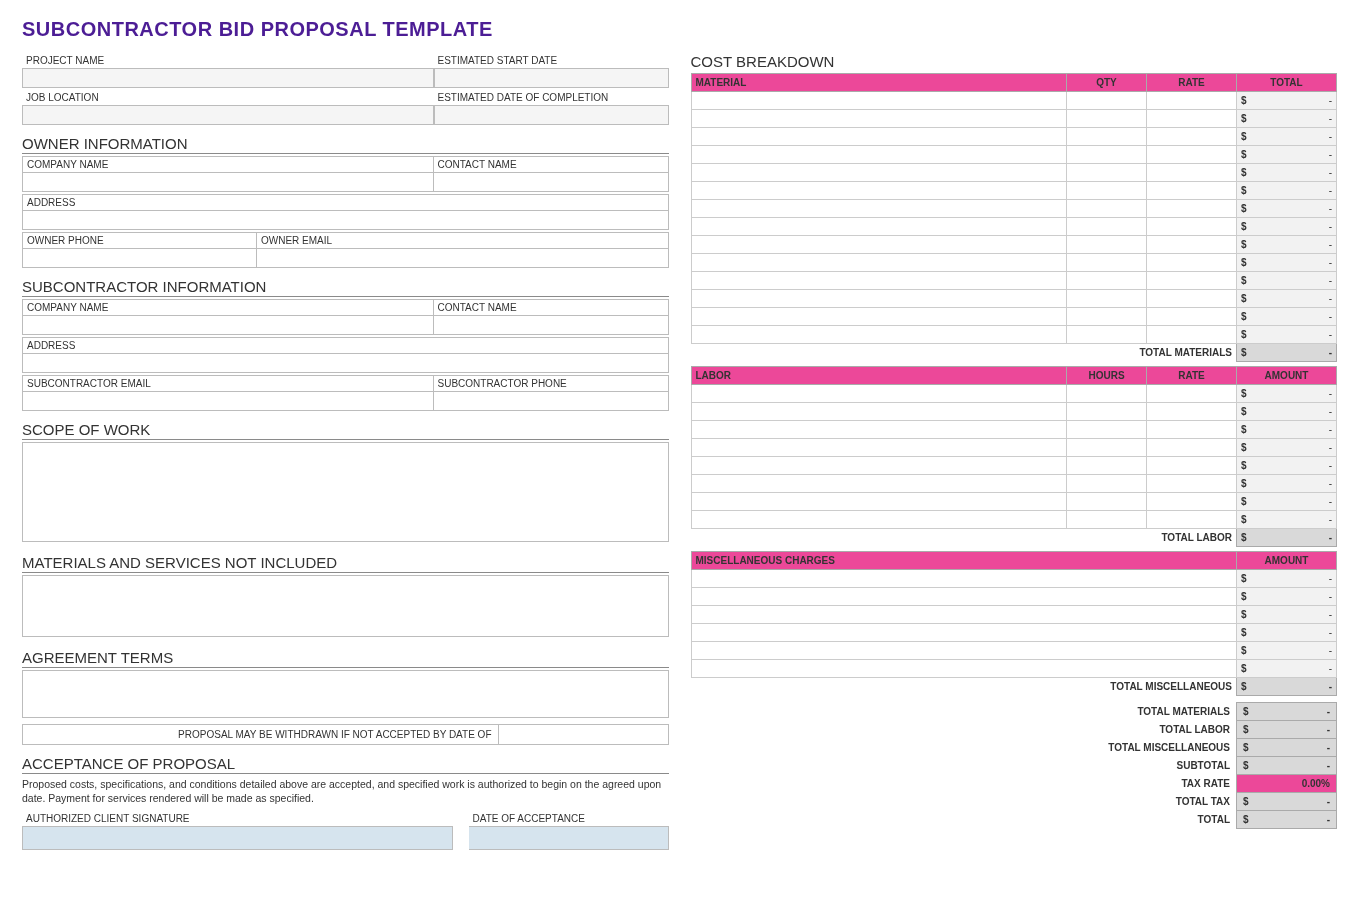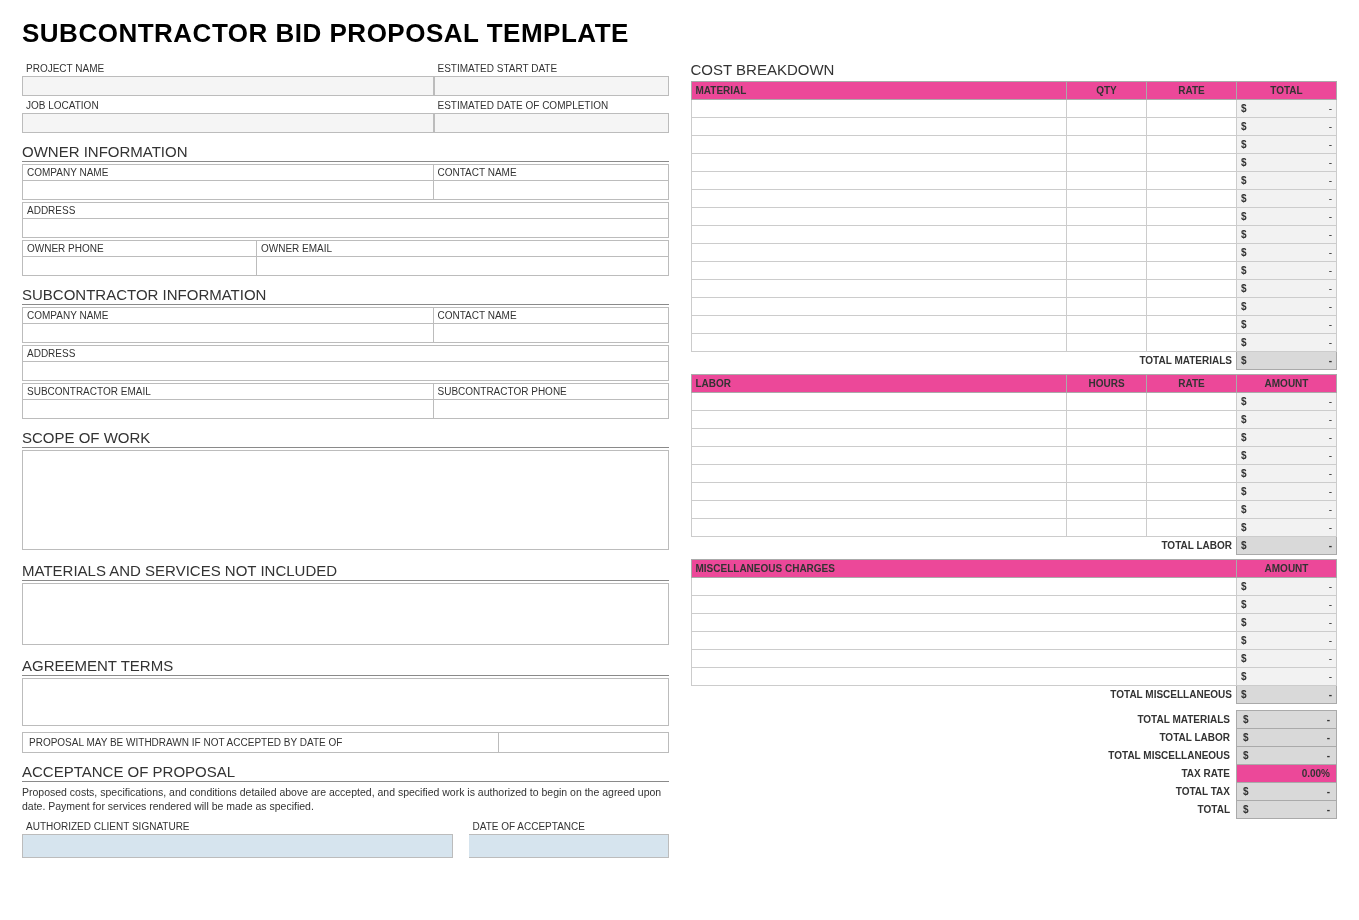--- a/index.html
+++ b/index.html
@@ -4,23 +4,23 @@
 <style>
   * { box-sizing: border-box; margin: 0; padding: 0; }
   body {
     font-family: "Century Gothic", Arial, sans-serif;
     font-size: 11px;
     color: #333;
     padding: 18px 22px;
     background: #fff;
   }
   h1 {
-    font-size: 26px;
+    font-size: 20px;
     font-weight: bold;
-    color: #000000;
+    color: #4c1d95;
     margin-bottom: 12px;
     letter-spacing: 0.5px;
   }
   .page {
     display: flex;
     gap: 22px;
   }
   .col {
     flex: 1;
     min-width: 0;
@@ -83,21 +83,21 @@
   }
   .textarea-box.small { height: 62px; }
   .textarea-box.tiny { height: 48px; }
   .withdraw-row {
     display: flex;
     margin-top: 4px;
     border: 1px solid #bcbcbc;
   }
   .withdraw-label {
     flex: 1;
-    text-align: left;
+    text-align: right;
     padding: 4px 6px;
     font-size: 10px;
   }
   .withdraw-input {
     width: 170px;
     border: none;
     border-left: 1px solid #bcbcbc;
     padding: 2px 4px;
   }
   .accept-text {
@@ -625,20 +625,27 @@
             </td>
           </tr>
       <tr>
             <td class="label">TOTAL MISCELLANEOUS</td>
           <td class="value">
               <span class="cur">$</span>
               <span class="val">-</span>
             </td>
           </tr>
       <tr>
+            <td class="label">SUBTOTAL</td>
+          <td class="value">
+              <span class="cur">$</span>
+              <span class="val">-</span>
+            </td>
+          </tr>
+      <tr>
             <td class="label">TAX RATE</td>
           <td class="value pct" style="background:#ec4899">0.00%</td>
           </tr>
       <tr>
             <td class="label">TOTAL TAX</td>
           <td class="value">
               <span class="cur">$</span>
               <span class="val">-</span>
             </td>
           </tr>

